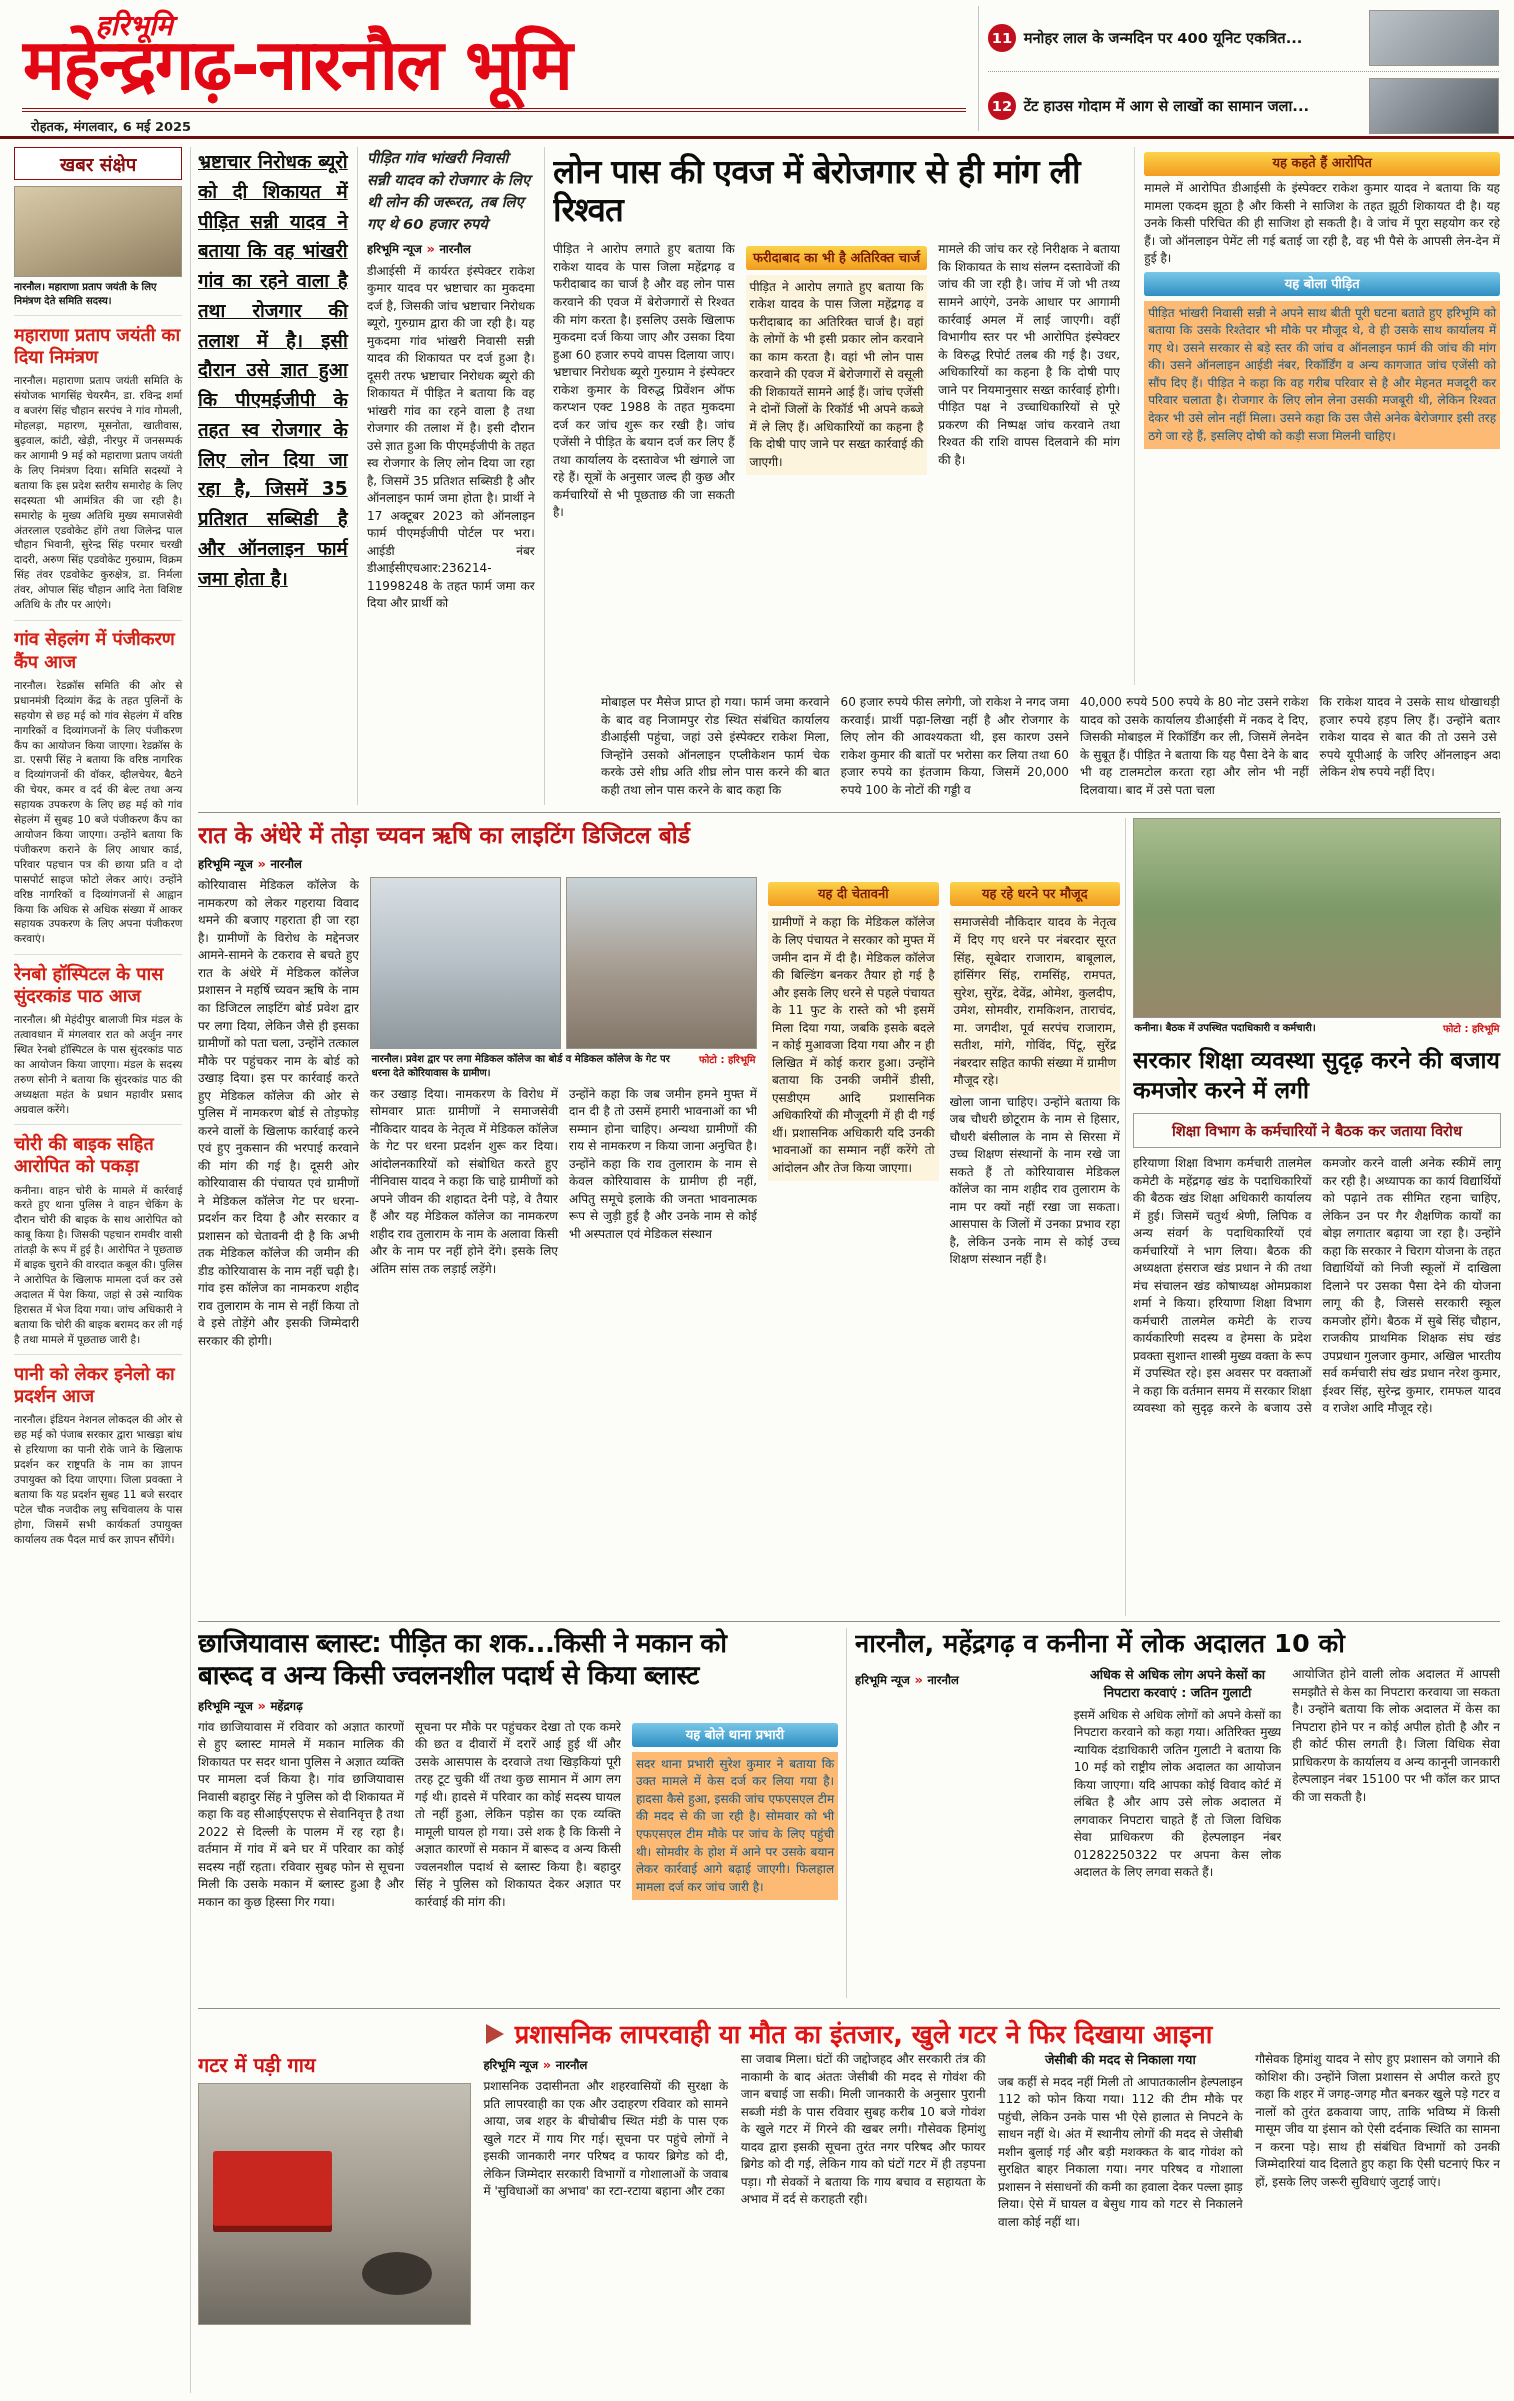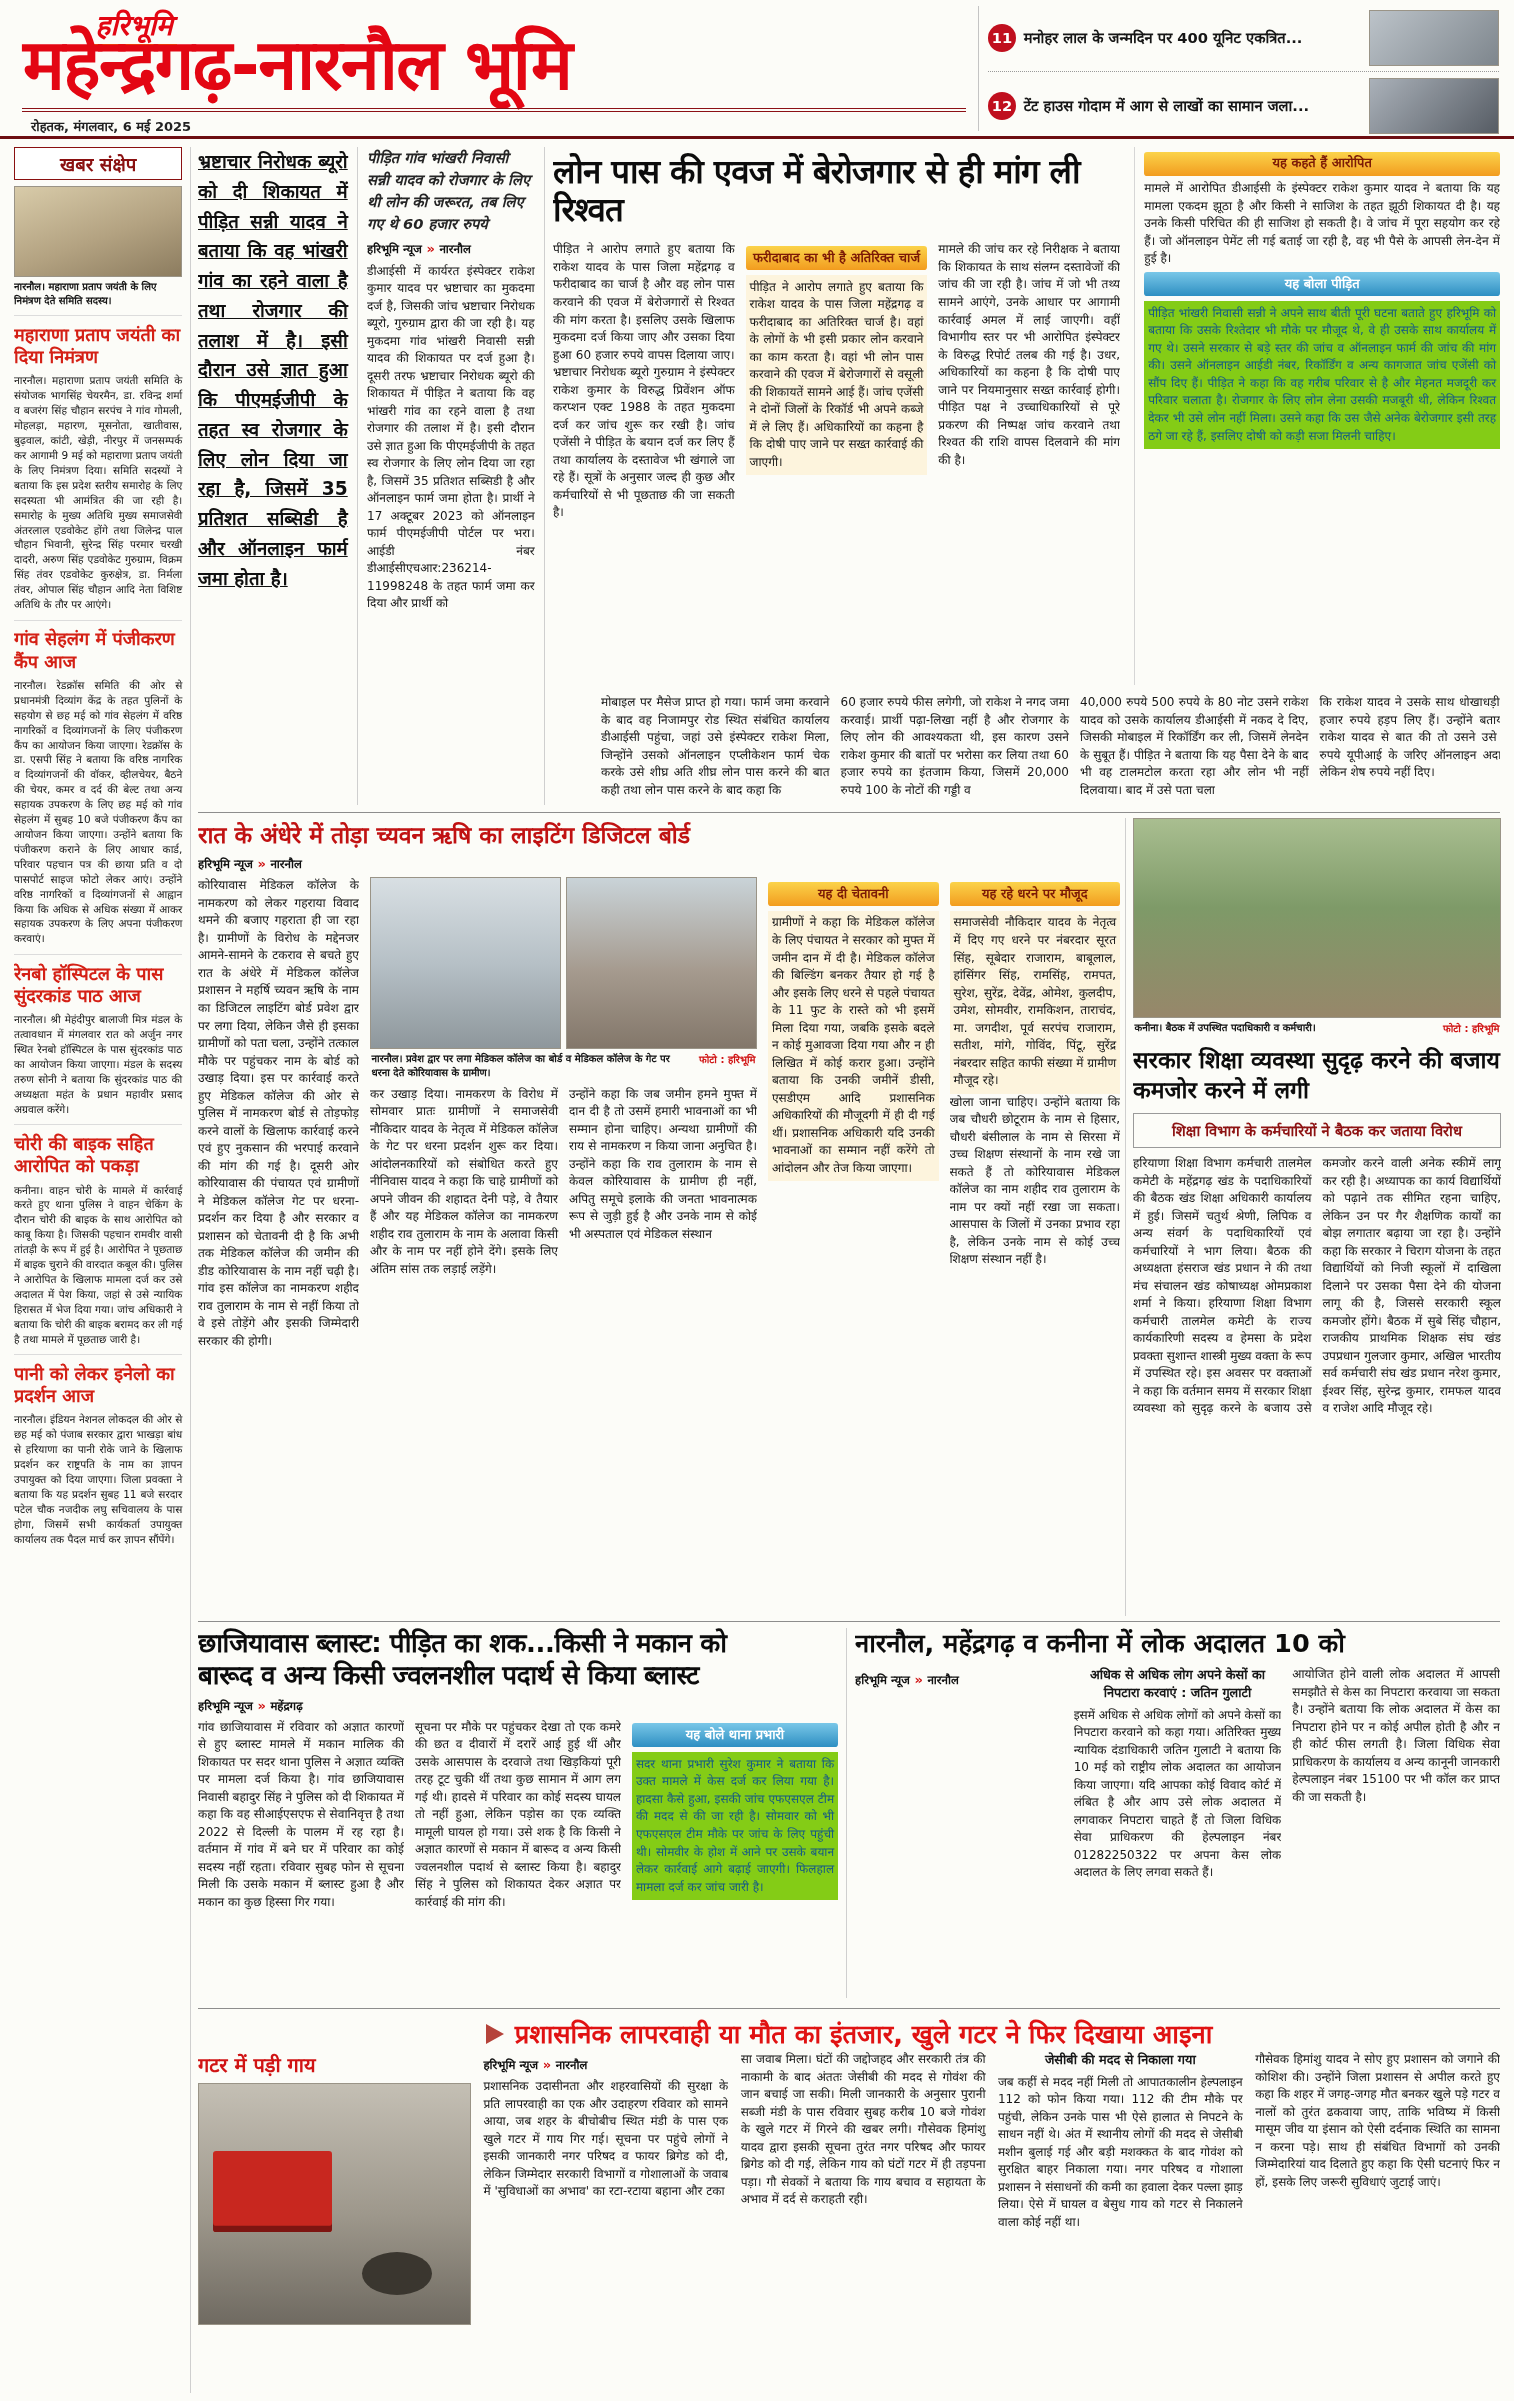--- a/index.html
+++ b/index.html
@@ -20,21 +20,21 @@
 .gutter-hole{position:absolute;right:14%;bottom:12%;width:26%;height:18%;background:#3a362f;border-radius:50%;}
 
 
 .body-text{font-size:12px;line-height:1.46;text-align:justify;}
 .byline{display:flex;align-items:center;gap:4.6px;font-size:11.6px;font-weight:800;margin:6.2px 0;color:#111;}
 .byline-arrow::before{content:"»";color:#d01414;font-weight:800;font-size:13px;}
 .box-head{display:block;text-align:center;font-weight:800;font-size:13px;padding:3.9px 3.1px;border-radius:3.1px;margin:4.6px 0;line-height:1.25;}
 .orange{background:linear-gradient(180deg,#fbd34a,#f29c1f);color:#7c1a06;}
 .blue{background:linear-gradient(180deg,#79c7e8,#2e8fc2);color:#fff;}
 .tint-y{background:#fdf4dd;padding:3.9px;}
-.tint-b{background:#84cc16;color:#155a85;padding:3.9px;}
+.tint-b{background:#fdba74;color:#155a85;padding:3.9px;}
 .caption-row{display:flex;justify-content:space-between;align-items:flex-start;padding:3.1px 1.5px;}
 .photo-caption{font-size:10px;font-weight:600;line-height:1.35;}
 .photo-credit{font-size:10px;font-weight:700;color:#d01414;white-space:nowrap;margin-left:7.7px;}
 .hline{position:absolute;border-top:0.8px solid #8d8d8d;}
 .vline{position:absolute;border-left:0.8px solid #cfcfcf;}
 
 
 .brand{position:absolute;left:91px;top:4.6px;font-size:28px;font-weight:800;font-style:italic;color:#e30613;border-bottom:3.9px solid #ffd400;padding:0 4.6px 1.5px 4.6px;}
 .paper-title{position:absolute;left:23px;top:29px;font-size:70px;font-weight:800;color:#e30613;letter-spacing:-1.5px;line-height:1.05;white-space:nowrap;}
 .title-rule{position:absolute;left:22px;top:108px;width:944px;height:3.9px;border-top:0.8px solid #8c1016;border-bottom:0.8px solid #8c1016;}

